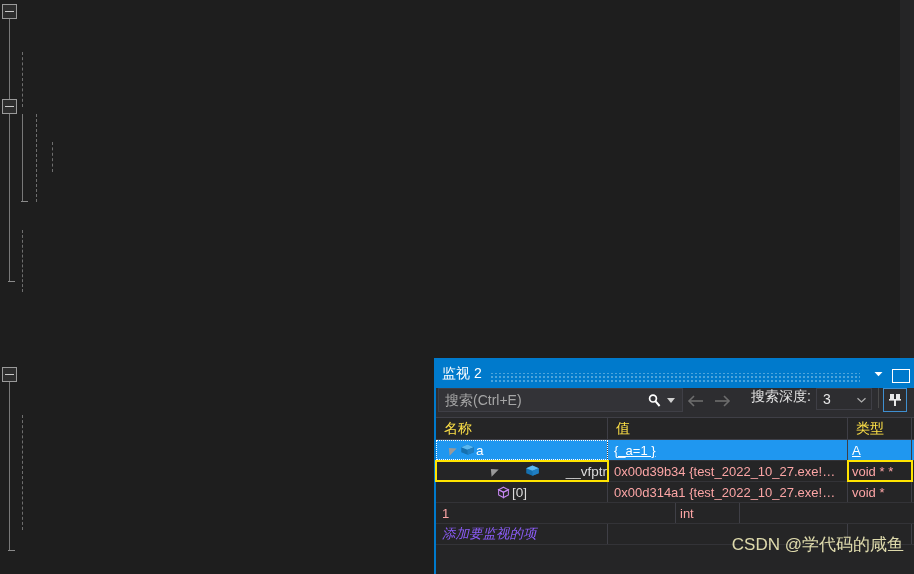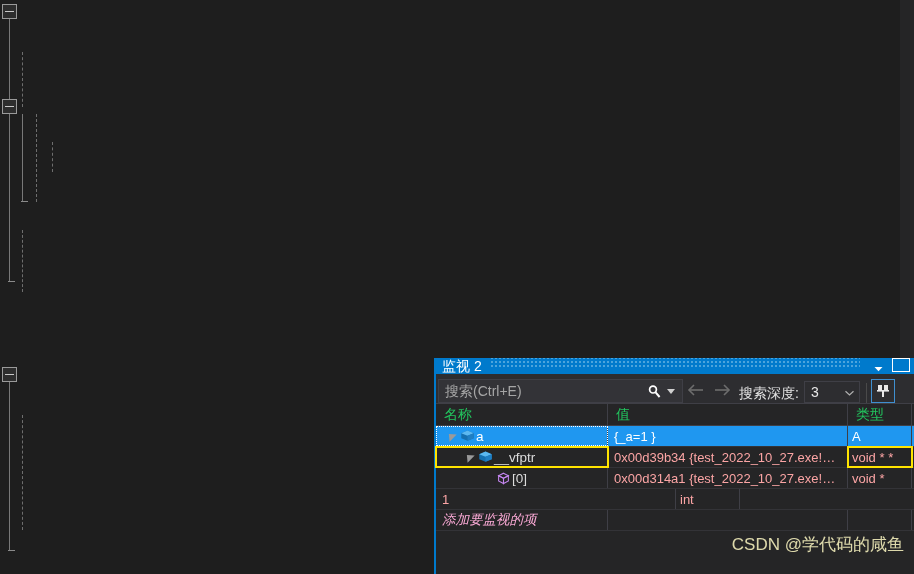--- a/index.html
+++ b/index.html
@@ -45,41 +45,41 @@
     background: #252526;
   }
 
   
   #watch {
     position: absolute; left: 434px; top: 358px; width: 480px; height: 216px;
     background: #252526; border-left: 2px solid #007acc;
     font-size: 13px; color: #dcdcdc;
   }
   #watch-title {
-    position: relative; height: 16px; background: #007acc; color: #ffffff;
-    display: flex; align-items: flex-start; padding: 0 4px 5px 6px;
+    position: relative; height: 30px; background: #007acc; color: #ffffff;
+    display: flex; align-items: flex-end; padding: 0 4px 5px 6px;
   }
   #watch-title .t { font-size: 14px; font-weight: normal; white-space: nowrap; }
   .grip {
     flex: 1; height: 10px; margin: 0 8px;
     background-image: radial-gradient(circle, #55a9de 1px, transparent 1.2px);
     background-size: 4px 4px; background-position: 0 2px;
     opacity: .9;
   }
   .tb-icn {
     width: 20px; height: 20px; display: flex; align-items: center;
     justify-content: center; color: #fff; flex: none; cursor: default;
   }
   .win-btn {
     width: 18px; height: 14px; border: 1.5px solid #ffffff; flex: none; margin-left: 4px;
   }
 
   
   #watch-toolbar {
-    height: 30px; background: #2d2d30; display: flex; align-items: flex-end;
+    height: 30px; background: #2d2d30; display: flex; align-items: flex-start;
     padding: 0 0 0 0; border-bottom: 1px solid #3f3f46;
   }
   #search-wrap {
     width: 245px; height: 24px; margin: 0 0 0 2px; background: #333337;
     border: 1px solid #3f3f46; display: flex; align-items: center;
     padding-left: 6px; position: relative;
   }
   #search-input {
     flex: 1; background: transparent; border: 0; outline: 0;
     color: #c8c8c8; font-family: "Liberation Sans", sans-serif; font-size: 14px;
@@ -88,65 +88,65 @@
   .mag { width: 20px; height: 22px; display:flex; align-items:center; justify-content:center; }
   .caret-sm {
     width: 0; height: 0; border-left: 4px solid transparent;
     border-right: 4px solid transparent; border-top: 5px solid #d0d0d0;
     margin: 0 7px 0 3px;
   }
   .arrow-btn {
     width: 26px; height: 26px; display: flex; align-items: center;
     justify-content: center; color: #6d6d6d; font-size: 19px;
   }
-  #depth-label { font-size: 14px; color: #e2e2e2; margin-left: 4px; white-space: nowrap; }
+  #depth-label { font-size: 14px; color: #e2e2e2; margin-left: 16px; white-space: nowrap; }
   #depth-box {
     width: 56px; height: 22px; margin-left: 5px; background: #2d2d30;
     border: 1px solid #3f3f46; display: flex; align-items: center;
     justify-content: space-between; padding: 0 4px 0 6px;
   }
   #depth-val { font-size: 14px; color: #e8e8e8; }
   .sep { width: 1px; height: 20px; background: #4a4a4a; margin: 0 4px 0 6px; }
   #pin-btn {
     width: 24px; height: 24px; border: 1px solid #3f8fd0; background: #2d2d30;
     display: flex; align-items: center; justify-content: center; margin-right: 2px;
   }
 
   
   #grid { font-size: 13px; }
   #grid-head { display: flex; height: 22px; background: #252526; border-bottom: 1px solid #3f3f46; }
   #grid-head .c {
     display: flex; align-items: center; padding-left: 8px;
-    color: #22c55e; font-size: 14px; border-right: 1px solid #3f3f46;
+    color: #fde047; font-size: 14px; border-right: 1px solid #3f3f46;
   }
   .row { display: flex; height: 21px; border-bottom: 1px solid #333337; position: relative; }
   .row .c {
     display: flex; align-items: center; border-right: 1px solid #3f3f46;
     overflow: hidden; white-space: nowrap;
   }
   .c-name  { width: 172px; }
   .c-value { width: 240px; padding-left: 6px; }
   .c-type  { width: 64px; padding-left: 4px; }
   .row.sel { background: #1f97f0; color: #ffffff; }
-  .row.sel .c-value, .row.sel .c-type { color: #ffffff; }
+  .row.sel .c-value, .row.sel .c-type { color: #ffffff; text-decoration: underline; }
   .row .c-value, .row .c-type { color: #fca5a5; }
   .focus-dots { outline: 1px dotted #ffffff; outline-offset: -1px; }
-  .hl-box { outline: 2px solid #ffe400; outline-offset: -1px; }
+  .hl-box { outline: 2px solid #ffe400; outline-offset: -1px; justify-content: space-between; }
 
   .tri {
     width: 14px; flex: none; display: flex; align-items: center; justify-content: center;
   }
   .tri i {
     width: 0; height: 0; border-top: 5px solid transparent;
     border-bottom: 5px solid transparent; border-right: 6px solid #9a9a9a;
     display: block;
   }
   .cube { width: 18px; flex: none; display: flex; align-items: center; justify-content: center; }
   .nm { font-size: 13.5px; }
-  .row.add .nm { font-style: italic; color: #f9a8d4; }
+  .row.add .nm { font-style: italic; color: #8b5cf6; }
 
   #watermark {
     position: absolute; right: 10px; bottom: 18px;
     color: #fef9c3; font-size: 17px; opacity: .85; white-space: nowrap;
   }
 </style>
 </head>
 <body>
 
 <div id="root">

